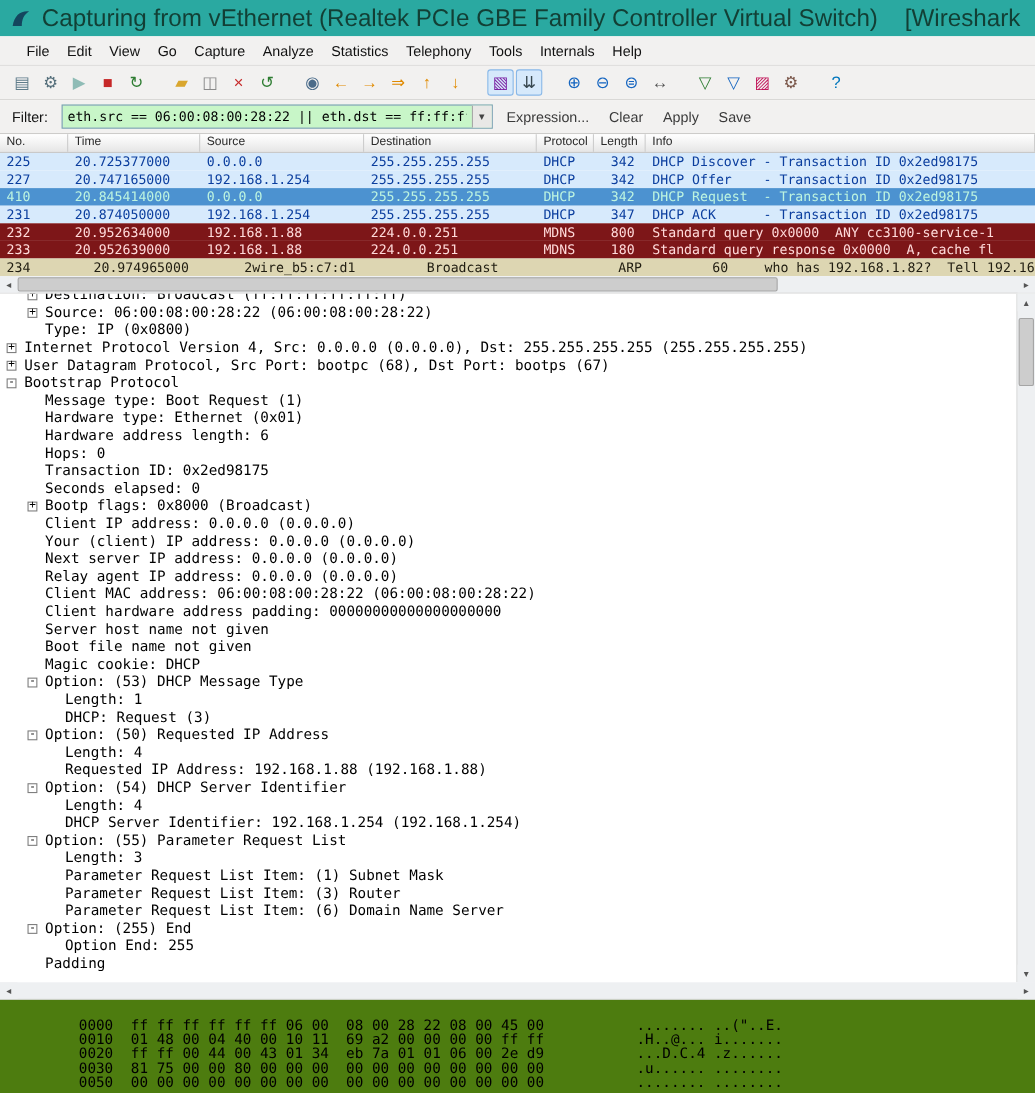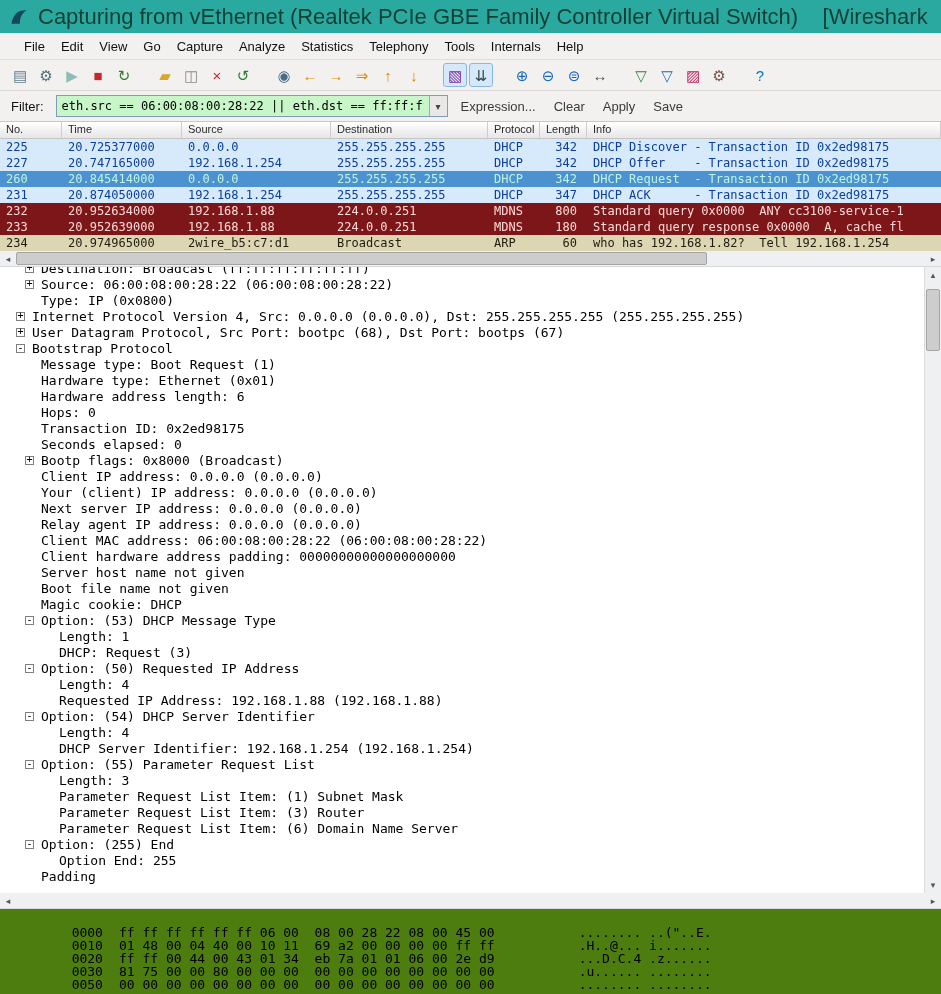--- a/index.html
+++ b/index.html
@@ -44,35 +44,35 @@
   .c-proto{ width:52px;  flex:0 0 52px; }
   .c-len  { width:47px;  flex:0 0 47px; }
   .c-info { flex:1 1 auto; overflow:hidden; }
   .packet-rows { flex:0 0 112px; height:112px; overflow:hidden; }
   .prow { display:flex; height:16px; line-height:16px; font-family:"DejaVu Sans Mono", monospace; font-size:12px; white-space:pre; }
   .cell { padding:0 6px; overflow:hidden; }
   .cell.c-len { text-align:right; padding-right:10px; }
   .prow.dhcp     { background:#d7eafc; color:#0b3e9e; }
   .prow.selected { background:#4c92d0; color:#bdf4e0; }
   .prow.mdns     { background:#7d1618; color:#ffdada; }
-  .prow.arp      { background:#ddd6b2; color:#1f1c10; }
+  .prow.arp      { background:#ddd6b2; color:#1f1c10;gap:17px; }
 
   
   .hscroll { height:16px; flex:0 0 16px; background:#eef0f2; border-bottom:1px solid #d8d8d8; display:flex; align-items:center; }
   .sb-btn { width:16px; height:15px; flex:0 0 16px; font-size:9px; color:#555; display:flex; align-items:center; justify-content:center; background:#eef0f2; }
   .sb-track { flex:1; height:100%; position:relative; }
   .sb-thumb { position:absolute; top:1px; bottom:1px; background:#cdcdcd; border:1px solid #a5a5a5; border-radius:2px; }
   .thumb-packets { left:0; width:76%; }
 
   
   .details-row { flex:0 0 626px; height:626px; display:flex; background:#fff; }
   .details-clip { flex:1; overflow:hidden; }
   .details { margin-top:-7px; }
   .dline { height:16px; display:flex; align-items:center; font-family:"DejaVu Sans Mono", monospace; font-size:13px; white-space:pre; color:#000; }
-  .ind0 { padding-left:16px; }
+  .ind0 { padding-left:6px; }
   .ind1 { padding-left:25px; }
   .ind2 { padding-left:43px; }
   .exp { width:9px; height:9px; flex:0 0 9px; border:1px solid #7f7f7f; background:#fff; margin-right:7px; display:inline-flex; align-items:center; justify-content:center; font:10px/8px "DejaVu Sans Mono", monospace; color:#000; }
   .exp.none { visibility:hidden; }
   .exp.plus::before  { content:"+"; }
   .exp.minus::before { content:"-"; }
   .vscroll { width:17px; flex:0 0 17px; background:#eef0f2; border-left:1px solid #dcdcdc; display:flex; flex-direction:column; align-items:center; }
   .sb-track-v { flex:1; width:100%; position:relative; }
   .sb-thumb-v { position:absolute; left:1px; right:1px; top:6px; height:62px; background:#cdcdcd; border:1px solid #a5a5a5; border-radius:2px; }
 
@@ -275,21 +275,21 @@
         <span class="cell c-no">227</span>
         <span class="cell c-time">20.747165000</span>
         <span class="cell c-src">192.168.1.254</span>
         <span class="cell c-dst">255.255.255.255</span>
         <span class="cell c-proto">DHCP</span>
         <span class="cell c-len">342</span>
         <span class="cell c-info">DHCP Offer    - Transaction ID 0x2ed98175</span>
       </div>
 
       <div class="prow selected">
-        <span class="cell c-no">260</span>
+        <span class="cell c-no">410</span>
         <span class="cell c-time">20.845414000</span>
         <span class="cell c-src">0.0.0.0</span>
         <span class="cell c-dst">255.255.255.255</span>
         <span class="cell c-proto">DHCP</span>
         <span class="cell c-len">342</span>
         <span class="cell c-info">DHCP Request  - Transaction ID 0x2ed98175</span>
       </div>
 
       <div class="prow dhcp">
         <span class="cell c-no">231</span>

